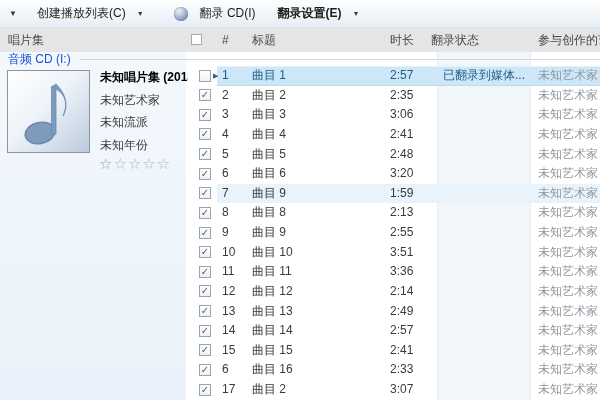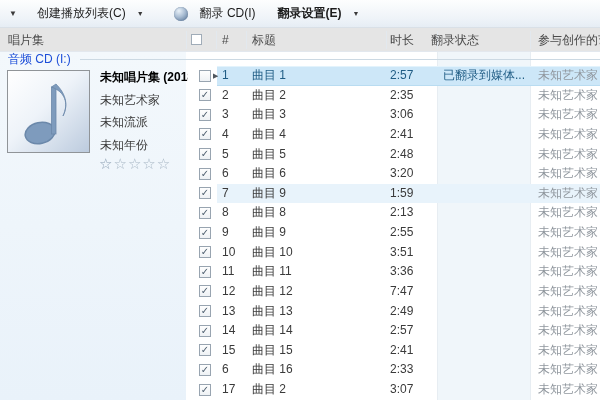--- a/index.html
+++ b/index.html
@@ -235,21 +235,21 @@
     <div class="tcell c-dur">3:36</div>
     <div class="tcell c-status"></div>
     <div class="tcell c-artist">未知艺术家</div>
   </div>
         <div class="trow">
     <div class="hl"></div>
     <div class="tcell c-check">✓</div>
     <div class="tcell c-play"></div>
     <div class="tcell c-num">12</div>
     <div class="tcell c-title">曲目 12</div>
-    <div class="tcell c-dur">7:47</div>
+    <div class="tcell c-dur">2:14</div>
     <div class="tcell c-status"></div>
     <div class="tcell c-artist">未知艺术家</div>
   </div>
         <div class="trow">
     <div class="hl"></div>
     <div class="tcell c-check">✓</div>
     <div class="tcell c-play"></div>
     <div class="tcell c-num">13</div>
     <div class="tcell c-title">曲目 13</div>
     <div class="tcell c-dur">2:49</div>

